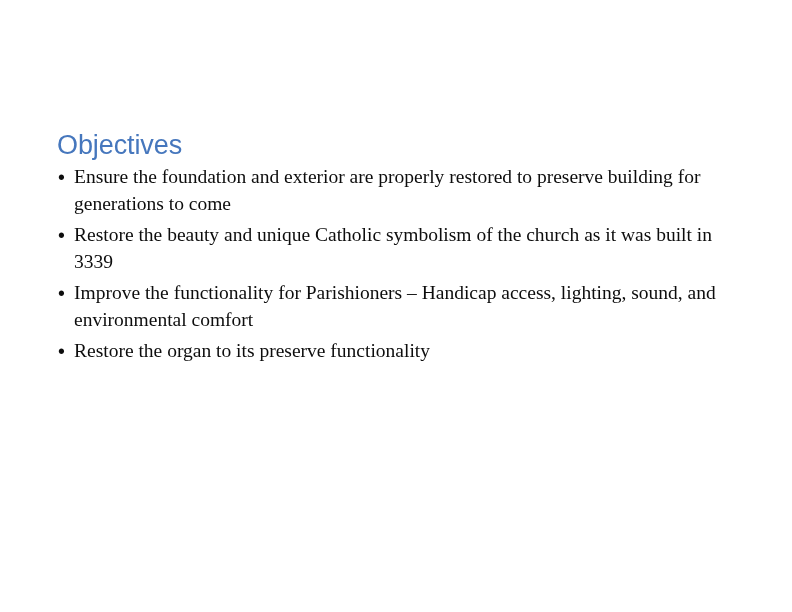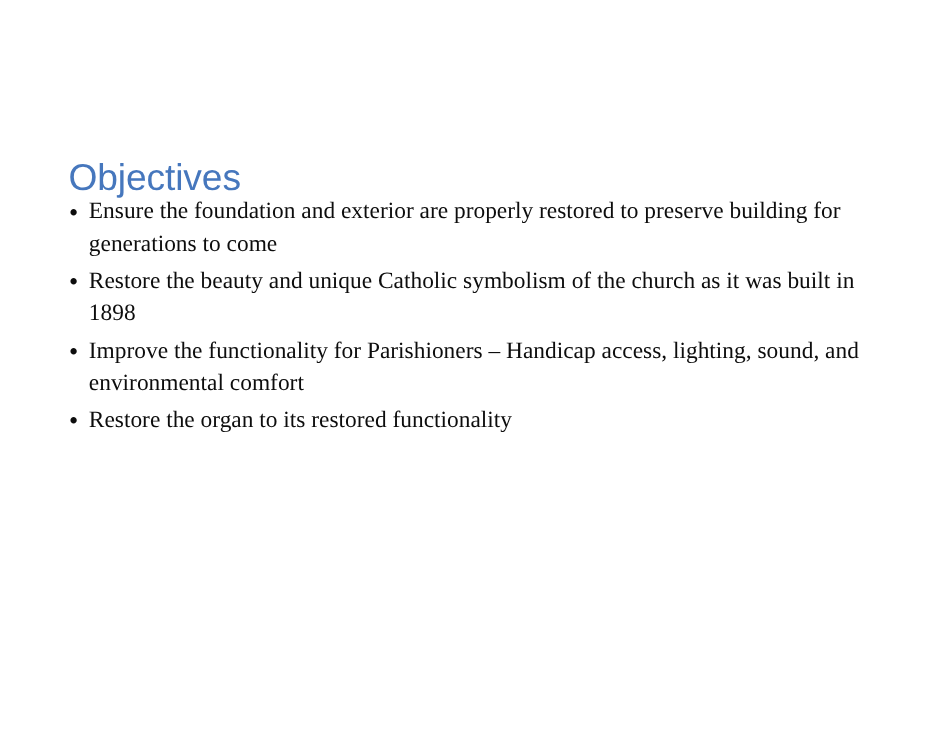--- a/index.html
+++ b/index.html
@@ -21,21 +21,21 @@
     height: 612px;
     background: #FFFFFF;
     box-sizing: border-box;
   }
 
   .slide-title {
     position: absolute;
     left: 57px;
     top: 108px;
     width: 680px;
-    font-size: 31px;
+    font-size: 27px;
     font-weight: 400;
     letter-spacing: -0.1px;
     line-height: 38px;
     color: #4677BD;
     white-space: nowrap;
   }
 
   .body-list {
     position: absolute;
     left: 57px;
@@ -85,28 +85,28 @@
 
   <ul class="body-list">
 
     <li class="bullet-item">
       <span class="bullet-marker">•</span>
       <span class="bullet-text">Ensure the foundation and exterior are properly restored to preserve building for generations to come</span>
     </li>
 
     <li class="bullet-item">
       <span class="bullet-marker">•</span>
-      <span class="bullet-text">Restore the beauty and unique Catholic symbolism of the church as it was built in 1898</span>
+      <span class="bullet-text">Restore the beauty and unique Catholic symbolism of the church as it was built in 3339</span>
     </li>
 
     <li class="bullet-item">
       <span class="bullet-marker">•</span>
       <span class="bullet-text">Improve the functionality for Parishioners – Handicap access, lighting, sound, and environmental comfort</span>
     </li>
 
     <li class="bullet-item">
       <span class="bullet-marker">•</span>
-      <span class="bullet-text">Restore the organ to its restored functionality</span>
+      <span class="bullet-text">Restore the organ to its preserve functionality</span>
     </li>
 
   </ul>
 
 </div>
 
 </body></html>

